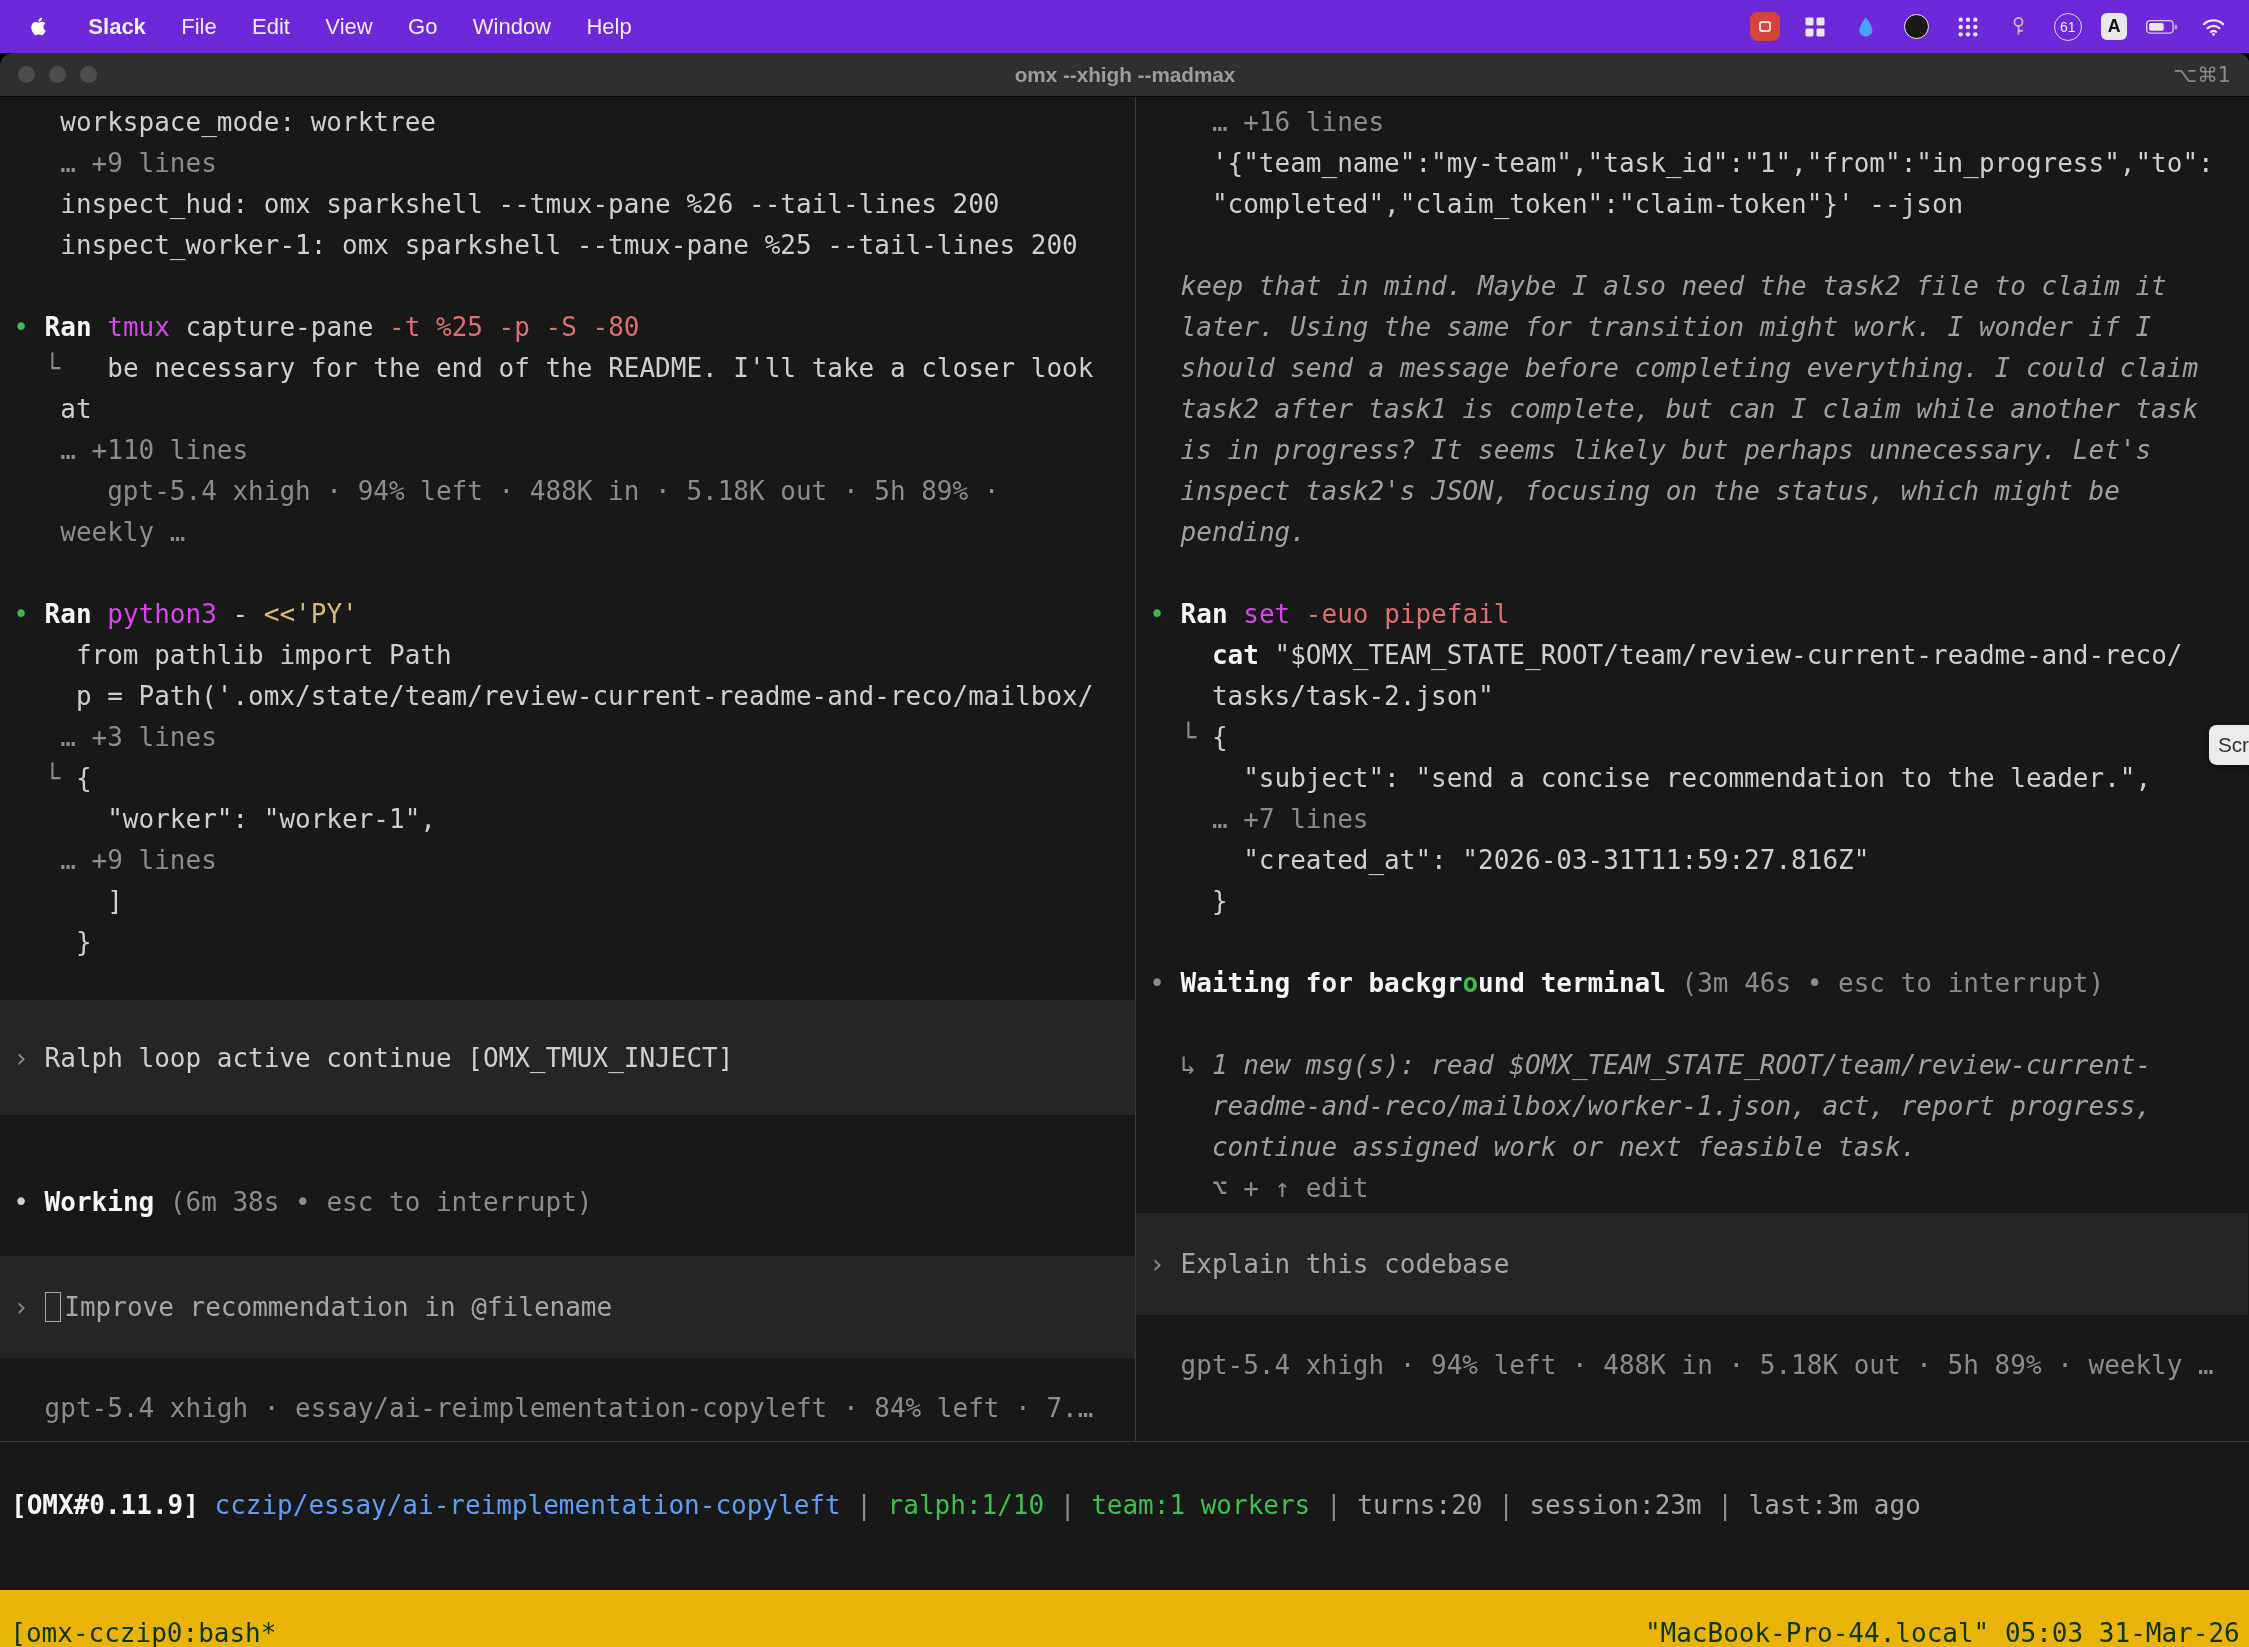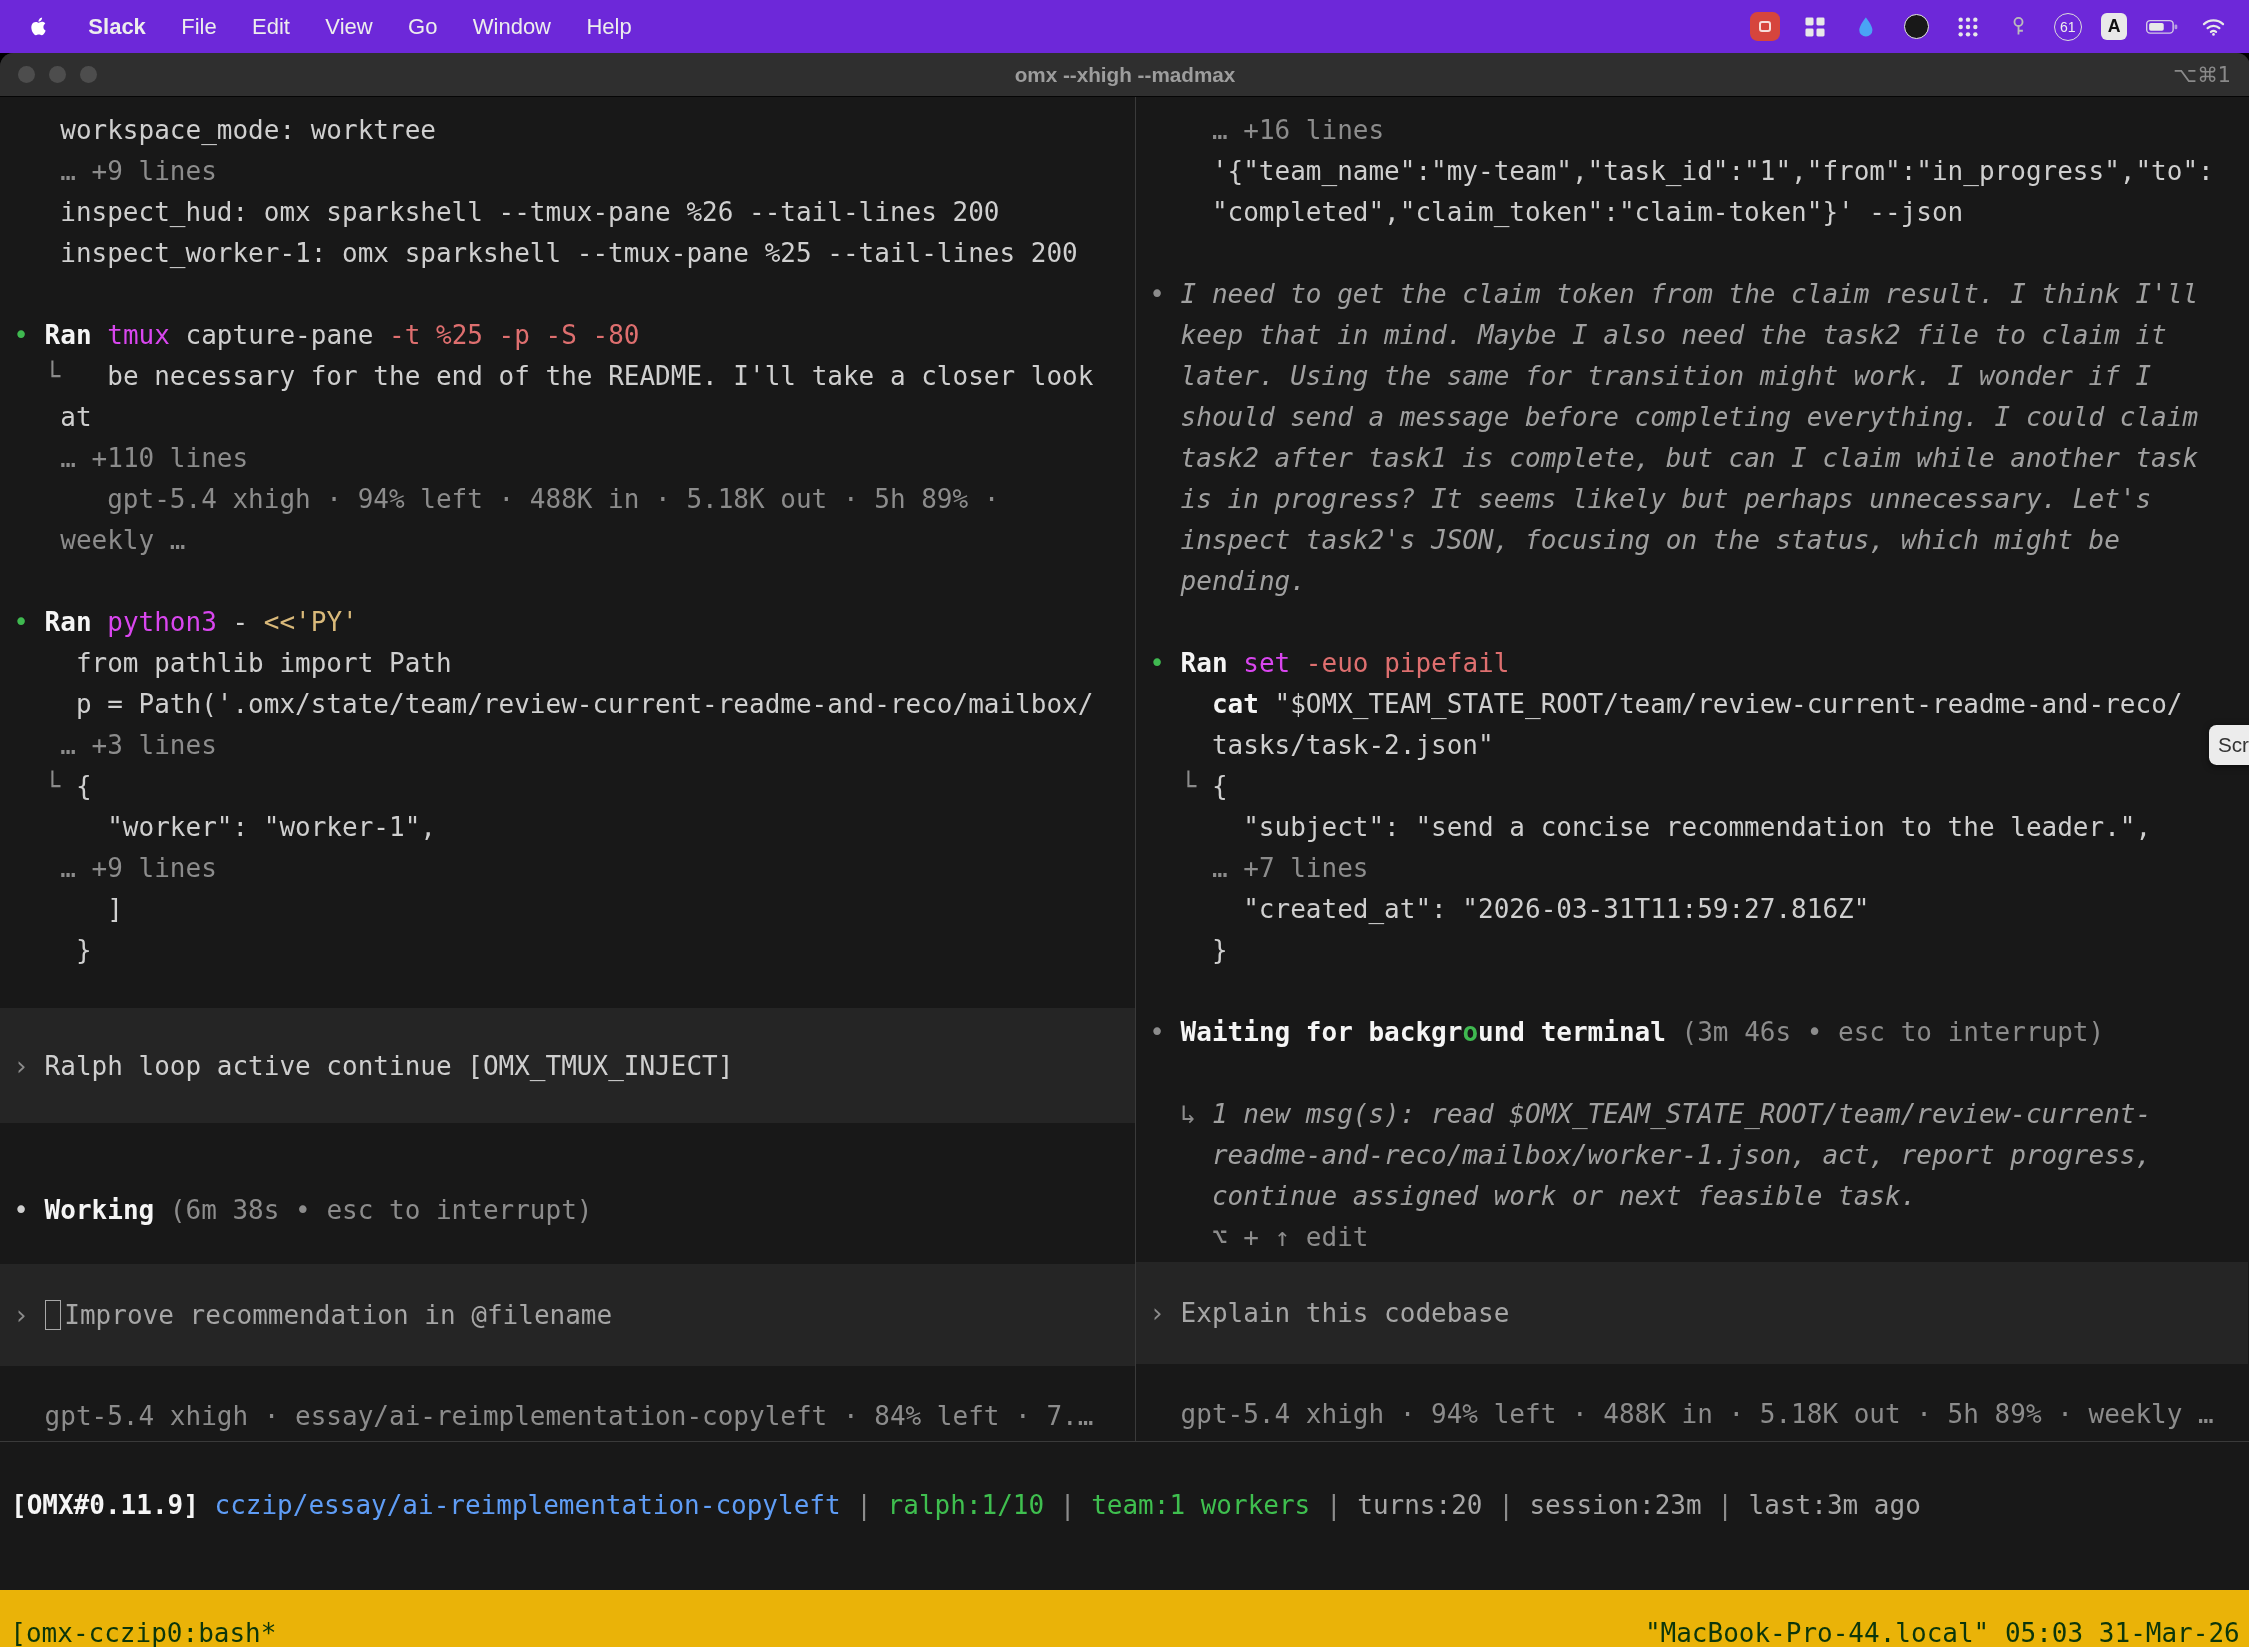--- a/index.html
+++ b/index.html
@@ -47,21 +47,21 @@
   .win-title {
     position:absolute; left:0; right:0; text-align:center;
     color:#9d9d9d; font-family:"Liberation Sans",sans-serif;
     font-size:20.7px; font-weight:bold; pointer-events:none;
   }
   .win-shortcut { margin-left:auto; padding-right:19px; color:#8a8a8a;
     font-size:20.7px; font-family:"DejaVu Sans",sans-serif; }
 
   
   .terminal { height:1345px; display:flex; border-bottom:1.5px solid #3a3a3a; flex:0 0 auto; }
-  .pane { padding-top:13px; overflow:hidden; }
+  .pane { padding-top:5px; overflow:hidden; }
   .pane.left  { width:1135px; }
   .pane.right { width:1113px; border-left:1.5px solid #3a3a3a; }
 
   .tline {
     height:41px; line-height:41px; font-size:26px; white-space:pre;
     padding-left:13.3px; color:#cfcfcf;
   }
   .seg.dim    { color:#8c8c8c; }
   .seg.dim2   { color:#a6a6a6; }
   .seg.boldw  { color:#f5f5f5; font-weight:bold; }
@@ -222,21 +222,20 @@
         <div style="height: 33px;"></div>
         <div class="prompt-band" style="height: 102px;"><span class="seg dim">› </span><span class="seg cursor"></span><span class="seg dim2">Improve recommendation in @filename</span></div>
         <div style="height: 30px;"></div>
         <div class="tline"><span class="seg dim">  gpt-5.4 xhigh · essay/ai-reimplementation-copyleft · 84% left · 7.…</span></div>
       </div>
     <div class="pane right">
         <div class="tline"><span class="seg">    </span><span class="seg dim">… +16 lines</span></div>
         <div class="tline"><span class="seg">    '{"team_name":"my-team","task_id":"1","from":"in_progress","to":</span></div>
         <div class="tline"><span class="seg">    "completed","claim_token":"claim-token"}' --json</span></div>
         <div class="tline"><span class="seg"></span></div>
-        <div class="tline"><span class="seg dim">• </span><span class="seg ital">I need to get the claim token from the claim result. I think I'll</span></div>
         <div class="tline"><span class="seg">  </span><span class="seg ital">keep that in mind. Maybe I also need the task2 file to claim it</span></div>
         <div class="tline"><span class="seg">  </span><span class="seg ital">later. Using the same for transition might work. I wonder if I</span></div>
         <div class="tline"><span class="seg">  </span><span class="seg ital">should send a message before completing everything. I could claim</span></div>
         <div class="tline"><span class="seg">  </span><span class="seg ital">task2 after task1 is complete, but can I claim while another task</span></div>
         <div class="tline"><span class="seg">  </span><span class="seg ital">is in progress? It seems likely but perhaps unnecessary. Let's</span></div>
         <div class="tline"><span class="seg">  </span><span class="seg ital">inspect task2's JSON, focusing on the status, which might be</span></div>
         <div class="tline"><span class="seg">  </span><span class="seg ital">pending.</span></div>
         <div class="tline"><span class="seg"></span></div>
         <div class="tline"><span class="seg green">• </span><span class="seg boldw">Ran </span><span class="seg blue">set </span><span class="seg red">-euo pipefail</span></div>
         <div class="tline"><span class="seg">    </span><span class="seg boldw">cat </span><span class="seg">"$OMX_TEAM_STATE_ROOT/team/review-current-readme-and-reco/</span></div>

